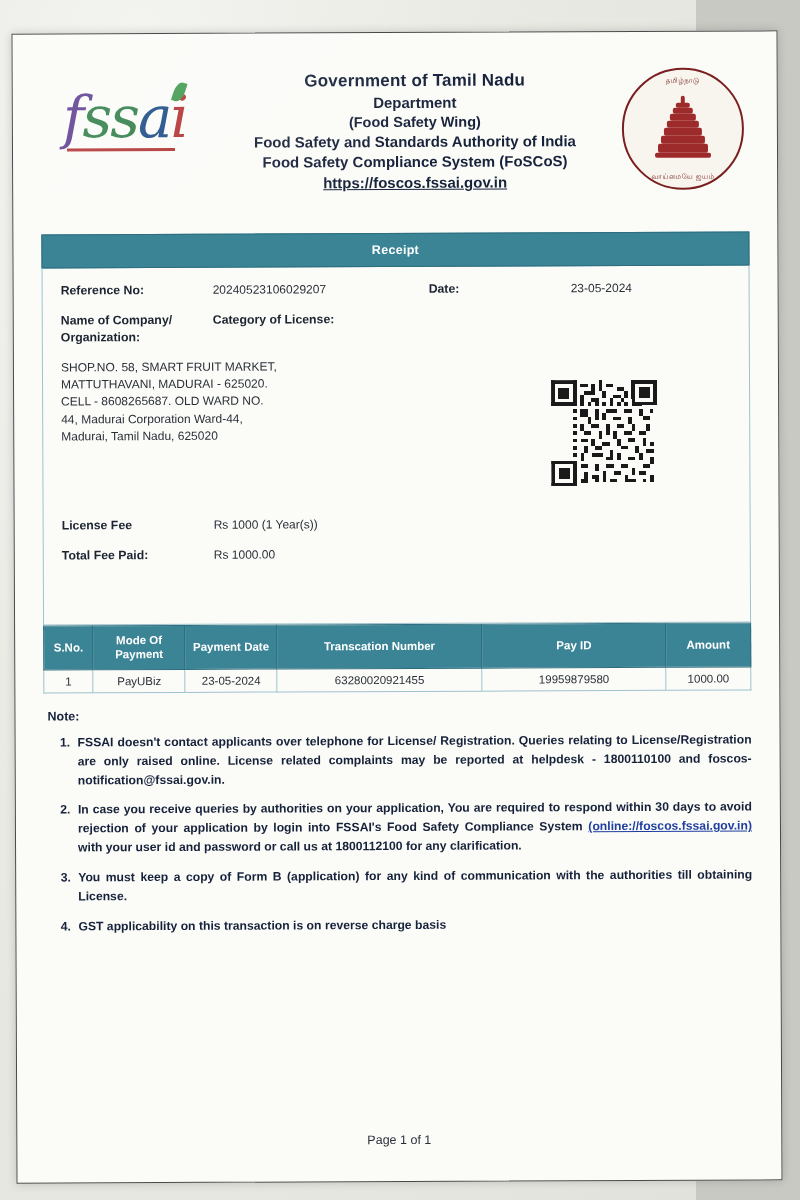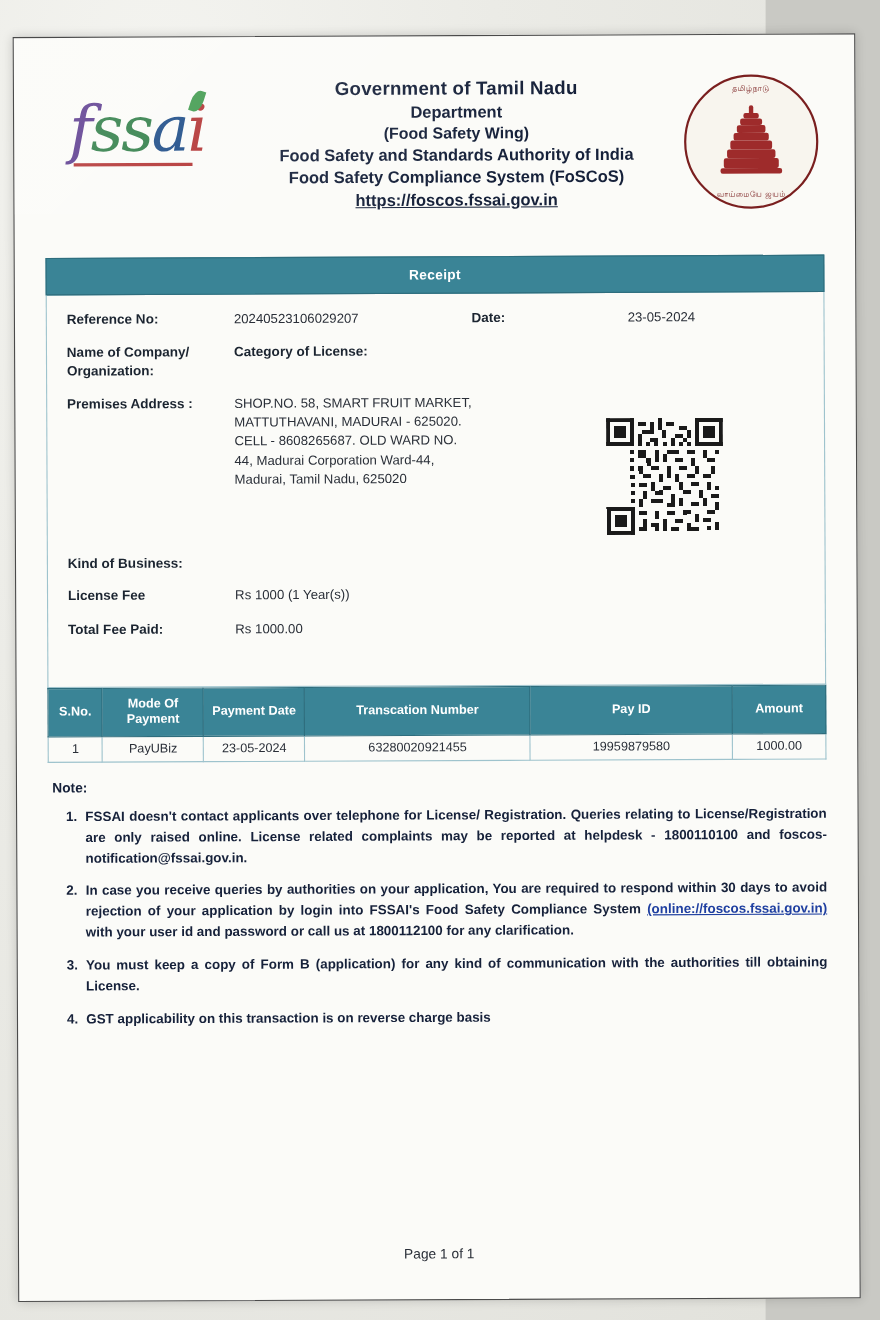--- a/index.html
+++ b/index.html
@@ -315,21 +315,20 @@
           <div class="lbl2">Date:</div>
           <div class="val2">23-05-2024</div>
         </div>
 
         <div class="row">
           <div class="lbl">Name of Company/ Organization:</div>
           <div class="lbl2">Category of License:</div>
         </div>
 
         <div class="row" style="min-height:132px;">
-          <div class="lbl">Premises Address :</div>
           <div class="val">SHOP.NO. 58, SMART FRUIT MARKET, MATTUTHAVANI, MADURAI - 625020. CELL - 8608265687. OLD WARD NO. 44, Madurai Corporation Ward-44, Madurai, Tamil Nadu, 625020</div>
         </div>
 
         <div class="qr">
           <svg width="106" height="106" viewBox="0 0 29 29" shape-rendering="crispEdges" aria-hidden="true">
             <rect width="29" height="29" fill="#fbfbf8"></rect>
             <g fill="#1a1a1a">
 
               <rect x="0" y="0" width="7" height="1"></rect>
                 <rect x="0" y="6" width="7" height="1"></rect>
@@ -435,21 +434,20 @@
               <rect x="8" y="27" width="2" height="1"></rect>
                 <rect x="12" y="27" width="1" height="1"></rect>
               <rect x="16" y="27" width="2" height="1"></rect>
                 <rect x="21" y="27" width="2" height="1"></rect>
               <rect x="25" y="27" width="1" height="1"></rect>
             </g>
           </svg>
         </div>
 
         <div class="row">
-          <div class="lbl">Kind of Business:</div>
         </div>
 
         <div class="row">
           <div class="lbl">License Fee</div>
           <div class="val">Rs 1000 (1 Year(s))</div>
         </div>
 
         <div class="row" style="margin-bottom:2px;">
           <div class="lbl">Total Fee Paid:</div>
           <div class="val">Rs 1000.00</div>

